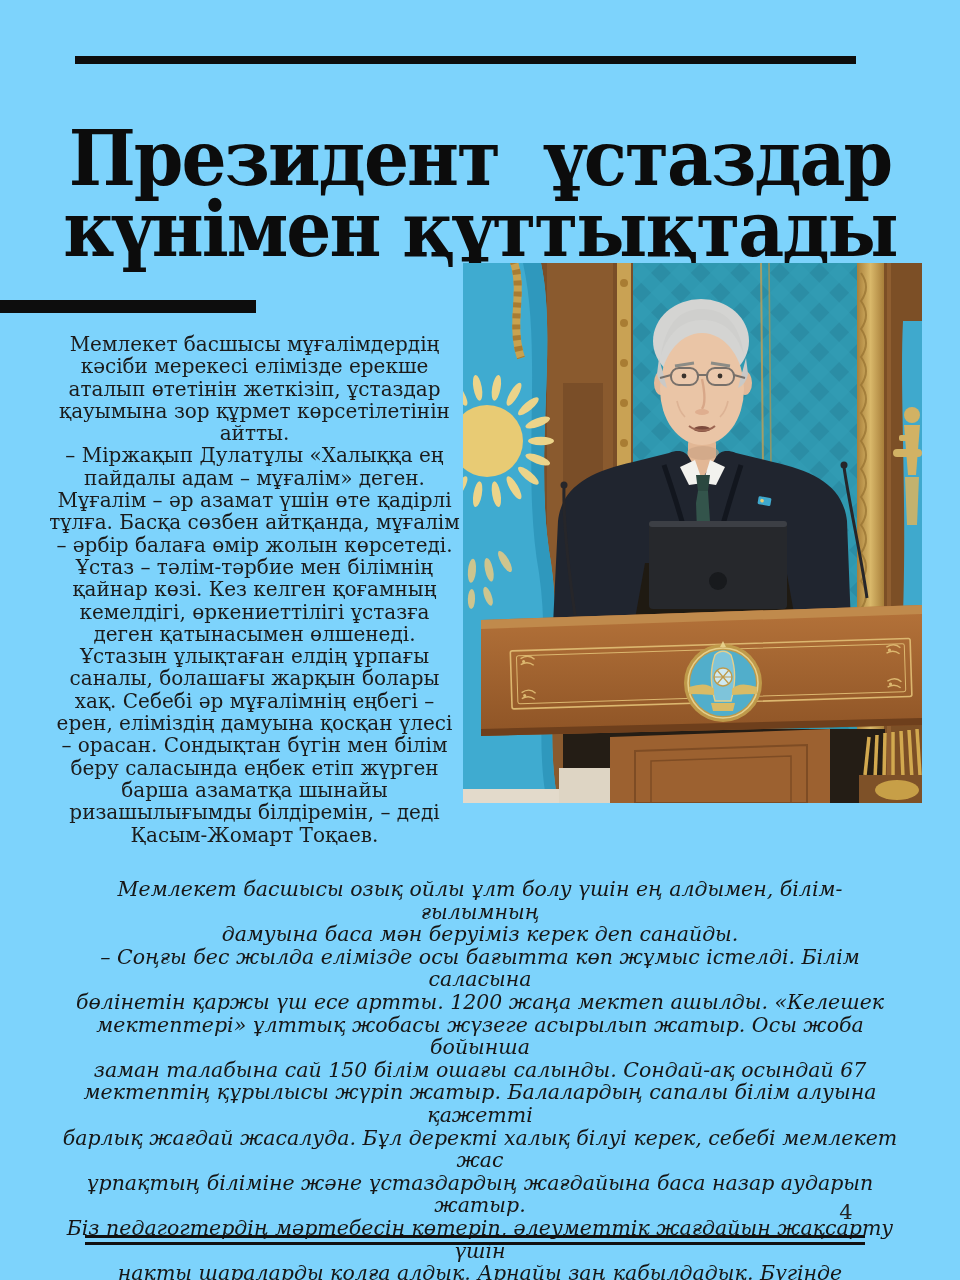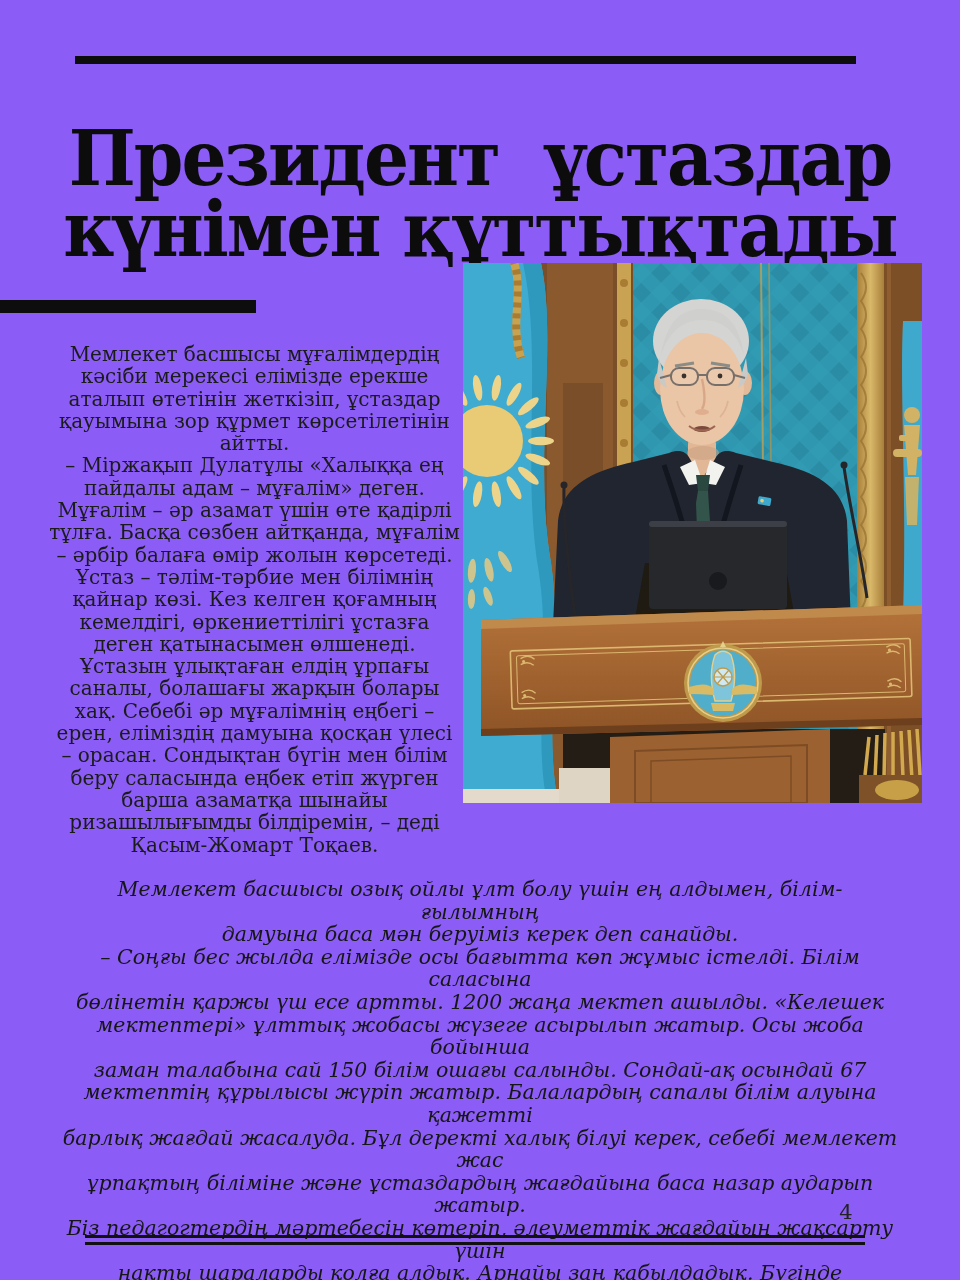--- a/index.html
+++ b/index.html
@@ -1,37 +1,37 @@
 <!DOCTYPE html>
 <html><head>
 <meta charset="utf-8">
 <style>
   html,body{margin:0;padding:0;}
   .page{
     position:relative; width:960px; height:1280px;
-    background:#8b5cf6; overflow:hidden;
+    background:#7dd3fc; overflow:hidden;
     font-family:"DejaVu Serif","Liberation Serif",serif;
     color:#1c1c1c;
   }
   .top-bar{
     position:absolute; left:75px; top:56px; width:781px; height:8px;
     background:#0d0d0d;
   }
   .headline{
     position:absolute; left:0; top:74px; width:960px;
     text-align:center; font-weight:700; font-size:71px; line-height:66px;
     letter-spacing:-2px; color:#0c0c0c; white-space:pre-wrap;
     transform:scale(1,1.08); transform-origin:top center;
   }
   .left-accent-bar{
     position:absolute; left:0; top:300px; width:256px; height:13px;
     background:#0d0d0d;
   }
   .lead-text{
-    position:absolute; left:47px; top:343px; width:415px;
+    position:absolute; left:47px; top:333px; width:415px;
     text-align:center; font-size:20px; line-height:22.3px;
     white-space:pre-line; color:#1b1b1b;
   }
   .body-text{
     position:absolute; left:60px; top:878px; width:840px;
     text-align:center; font-size:20.5px; line-height:22.6px;
     white-space:pre-line; color:#161616;font-style:italic;
   }
   .photo{
     position:absolute; left:463px; top:263px; width:459px; height:540px;

